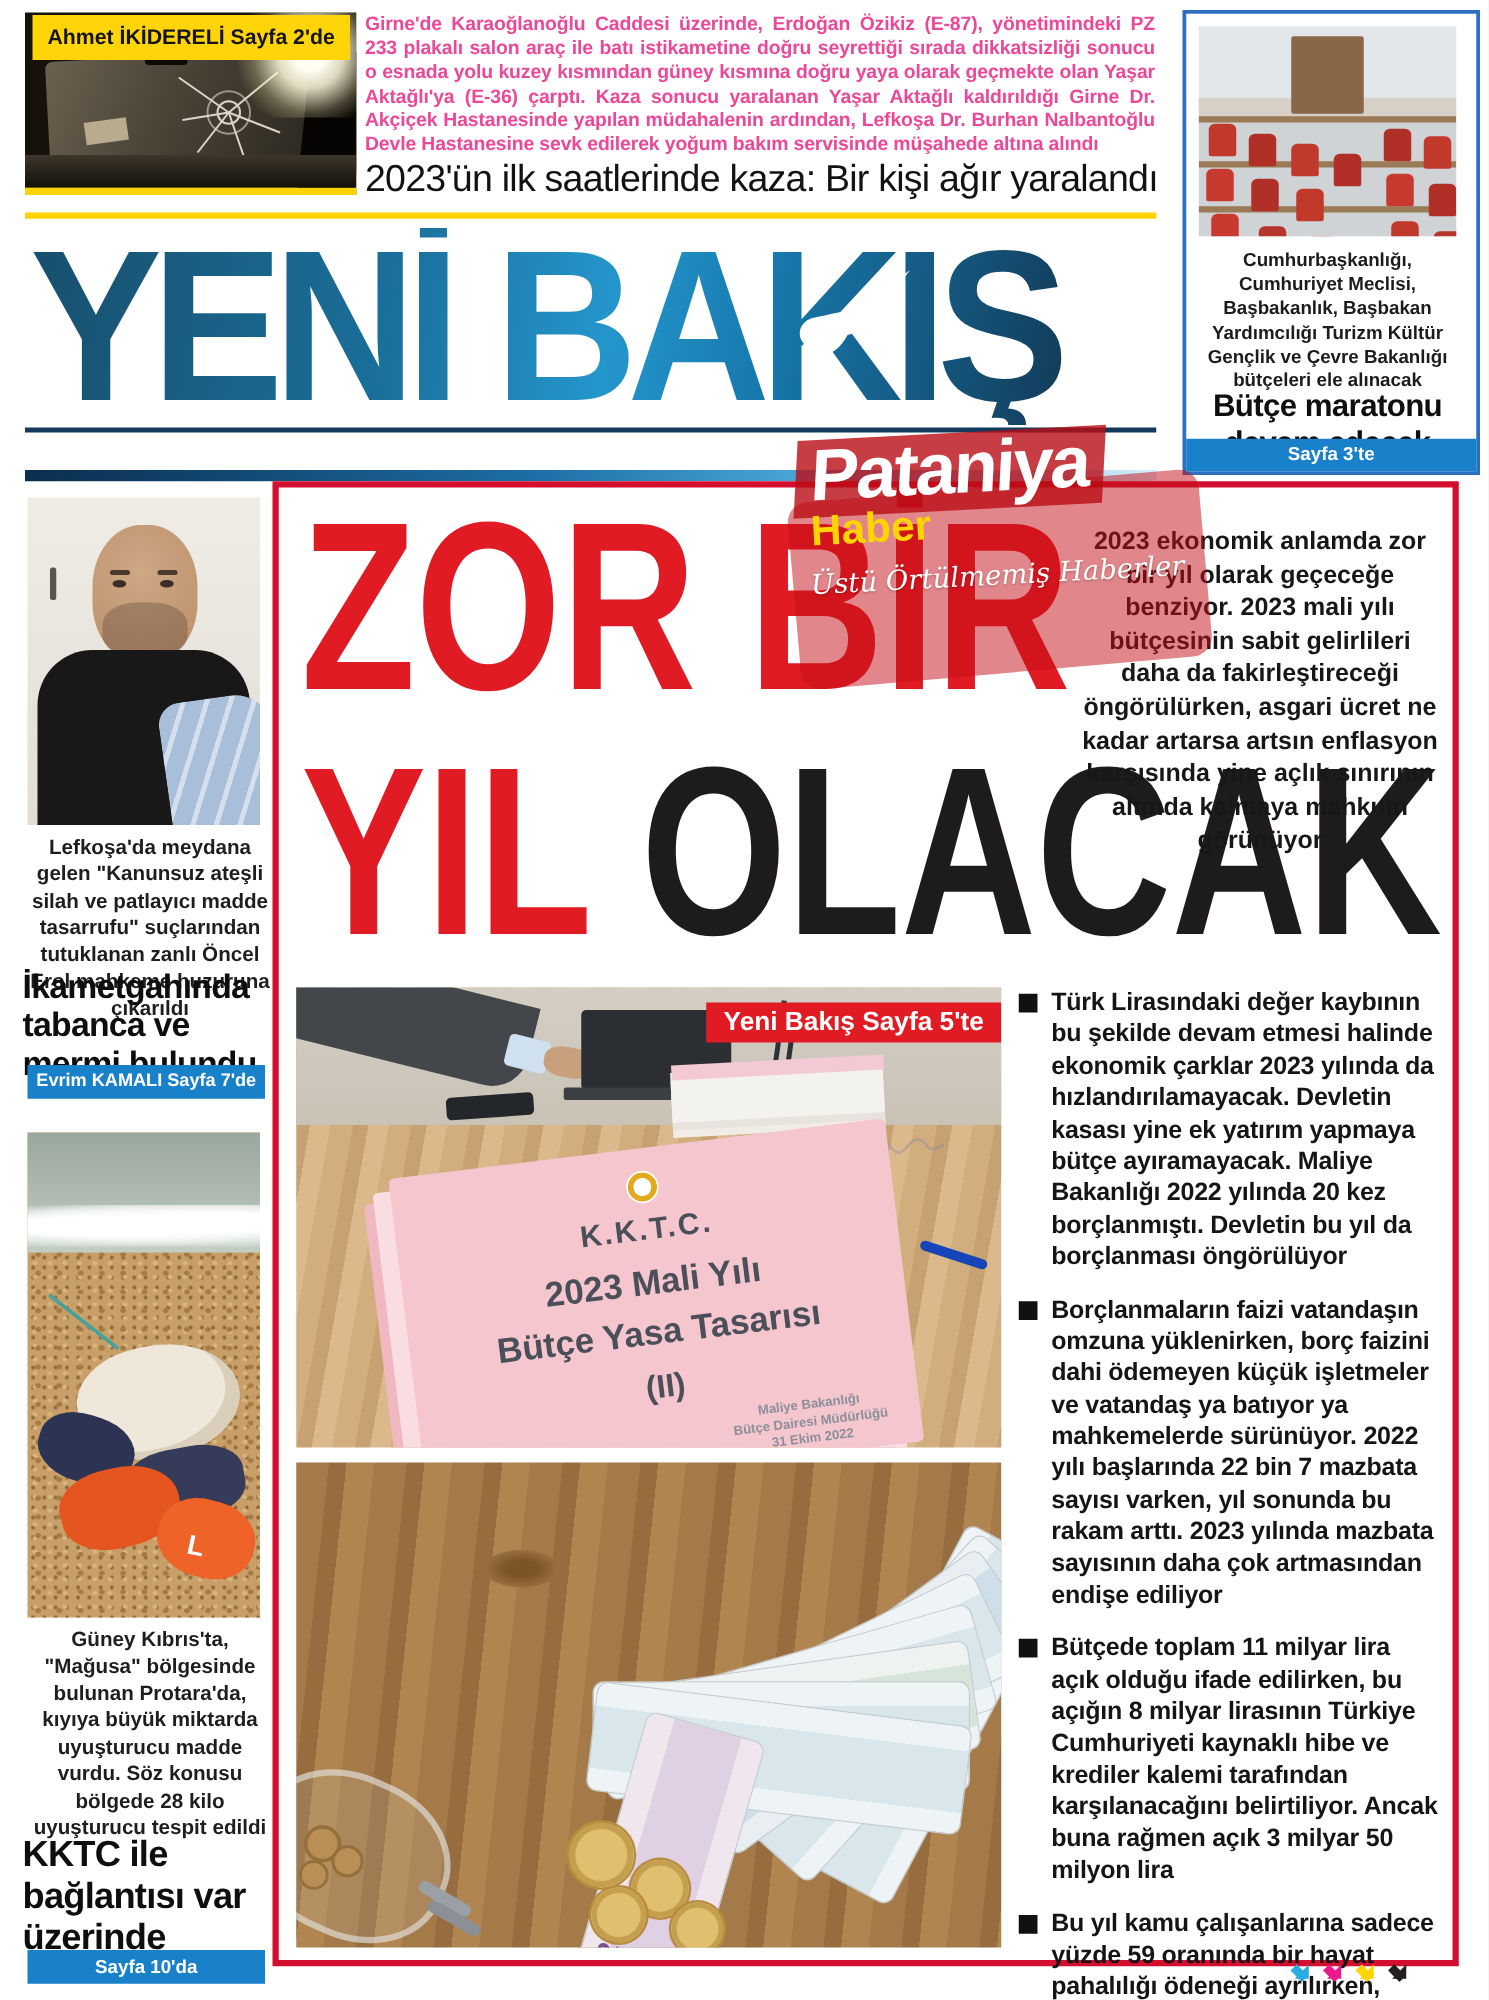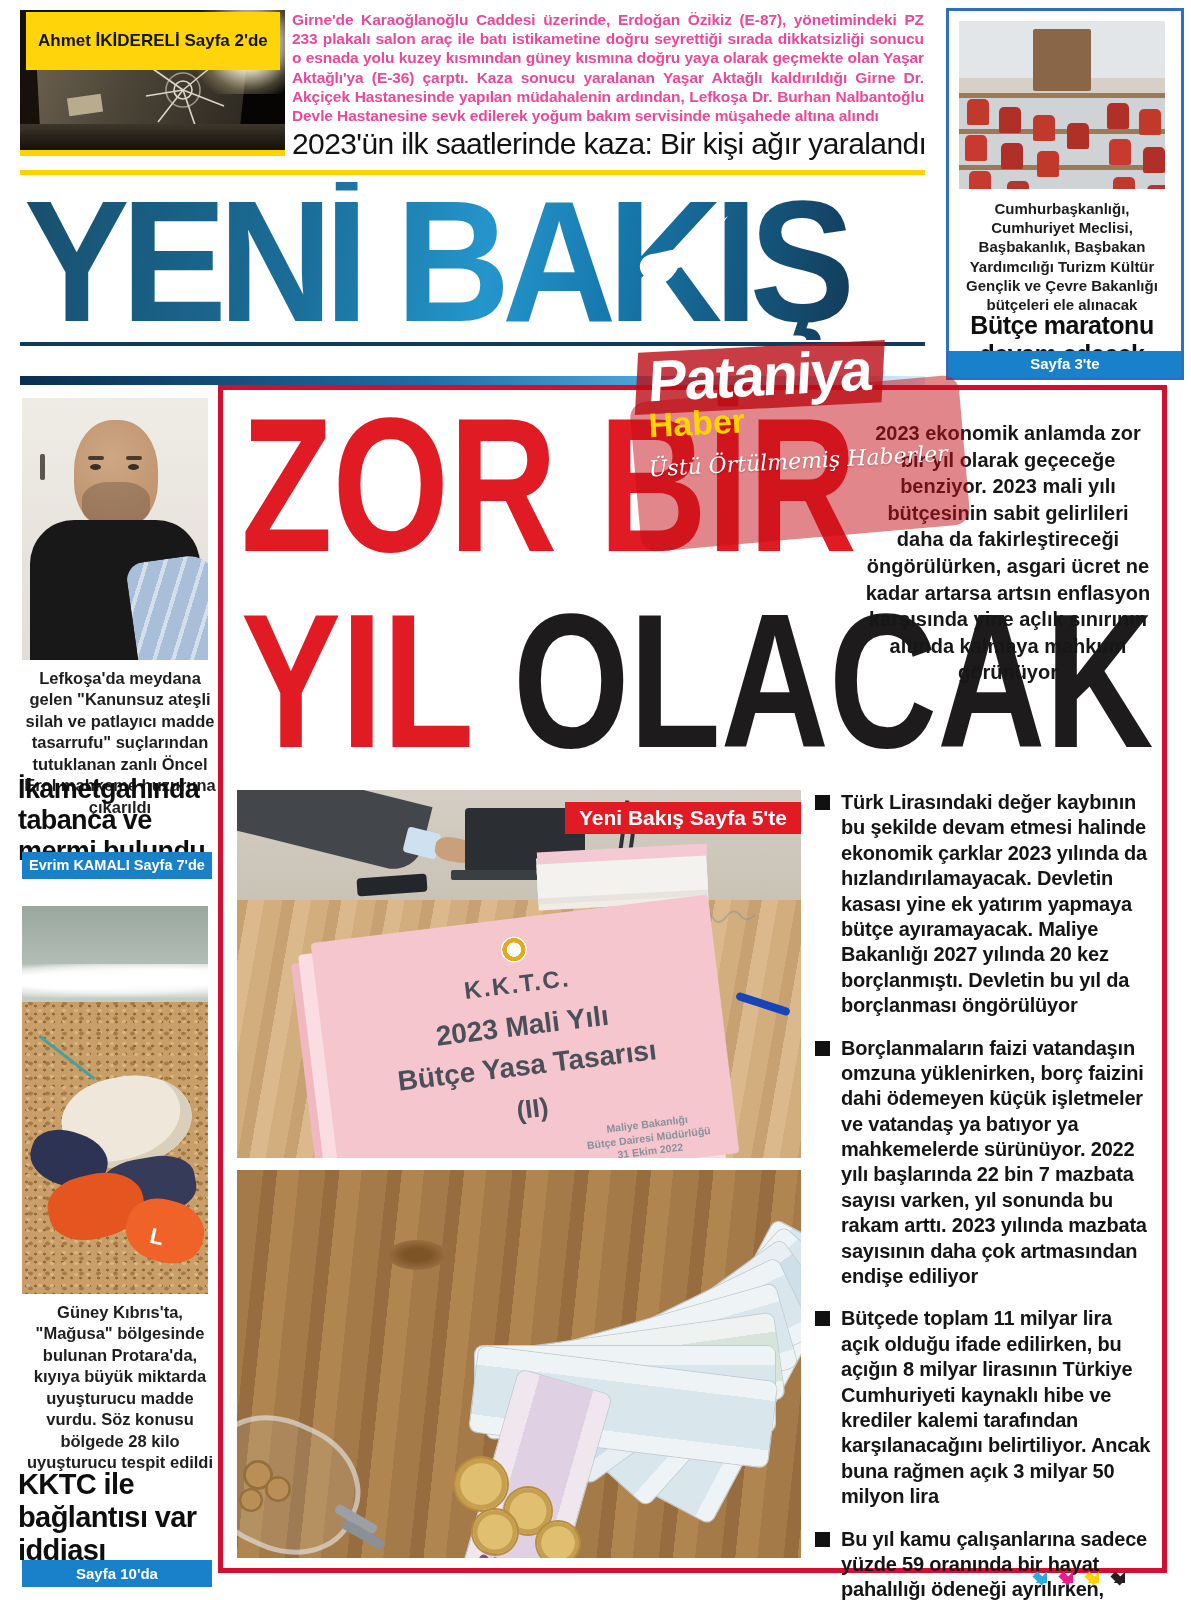--- a/index.html
+++ b/index.html
@@ -8,21 +8,21 @@
   .abs{position:absolute;}
 
   
   .crash-photo{left:20px;top:10px;width:265px;height:140px;background:#17110b;border-bottom:6px solid #ffd200;overflow:hidden;}
   .crash-glass{position:absolute;left:18px;top:34px;width:215px;height:86px;background:linear-gradient(115deg,#6b6150 0%,#4a4336 45%,#2c2820 100%);transform:rotate(-3deg);border-radius:6px;}
   .crash-mirror{position:absolute;left:96px;top:26px;width:34px;height:16px;background:#0c0a07;border-radius:3px;}
   .crash-paper{position:absolute;left:48px;top:86px;width:34px;height:18px;background:#b9ac8e;transform:rotate(-8deg);}
   .crash-flare{position:absolute;left:168px;top:-6px;width:110px;height:90px;background:radial-gradient(circle at 55% 45%,#fffef0 0 12px,rgba(255,250,220,.85) 26px,rgba(255,240,180,.25) 46px,transparent 60px);}
   .crash-person{position:absolute;right:-4px;top:30px;width:46px;height:120px;background:#070503;transform:rotate(6deg);border-radius:10px;}
   .crash-dash{position:absolute;left:0;bottom:0;width:100%;height:26px;background:linear-gradient(#3c362b,#141008);}
-  .yellow-badge{left:26px;top:12px;background:#ffd408;color:#141414;font-weight:800;font-size:17px;padding:19px 12px;z-index:3;}
+  .yellow-badge{left:26px;top:12px;background:#ffd408;color:#141414;font-weight:800;font-size:17px;padding:8px 12px;z-index:3;}
   .top-body{left:292px;top:10px;width:632px;font-size:15.5px;font-weight:700;line-height:1.24;text-align:justify;color:#ec4899;letter-spacing:-0.1px;}
   .top-headline{left:292px;top:127px;width:640px;font-size:30px;font-weight:400;letter-spacing:-0.6px;color:#121212;}
   .yellow-rule{left:20px;top:170px;width:905px;height:5px;background:#ffd200;}
 
   
   .budget-box{left:946px;top:8px;width:232px;height:366px;border:3px solid #2e6fc0;background:#fff;}
   .parl-photo{position:absolute;left:10px;top:10px;width:206px;height:168px;background:linear-gradient(#e3e6e8 0 34%,#d6d0c6 34% 46%,#cfd3d6 46%);overflow:hidden;}
   .parl-panel{position:absolute;left:74px;top:8px;width:58px;height:62px;background:#8a6648;border-radius:2px;}
   .parl-desk{position:absolute;left:0;width:100%;height:5px;background:#9b7a57;}
   .parl-chairs{position:absolute;left:8px;top:78px;width:22px;height:26px;background:#c0392b;border-radius:5px 5px 2px 2px;
@@ -203,21 +203,21 @@
     <div class="beach-foam"></div>
     <div class="rope"></div>
     <div class="cloth-white"></div>
     <div class="cloth-navy1"></div>
     <div class="cloth-navy2"></div>
     <div class="jacket-or1"></div>
     <div class="jacket-or2"></div>
     <div class="ljl">L</div>
   </div>
   <div class="abs lc-lead" style="left:24px;top:1302px;">Güney Kıbrıs'ta, "Mağusa" bölgesinde bulunan Protara'da, kıyıya büyük miktarda uyuşturucu madde vurdu. Söz konusu bölgede 28 kilo uyuşturucu tespit edildi</div>
-  <div class="abs lc-head" style="left:18px;top:1468px;font-size:29px;">KKTC ile bağlantısı var iddiası</div>
+  <div class="abs lc-head" style="left:18px;top:1468px;font-size:29px;">KKTC ile bağlantısı var üzerinde</div>
   <div class="abs page-bar lc-bar" style="left:22px;top:1560px;">Sayfa 10'da</div>
 
   <div class="abs main-box">
     <div class="hl hl-red" style="left:18px;top:16px;">ZOR BİR</div>
     <div class="hl" style="left:18px;top:212px;"><span class="hl-red">YIL </span><span class="hl-black">OLACAK</span></div>
     <div class="main-lead">2023 ekonomik anlamda zor bir yıl olarak geçeceğe benziyor. 2023 mali yılı bütçesinin sabit gelirlileri daha da fakirleştireceği öngörülürken, asgari ücret ne kadar artarsa artsın enflasyon karşısında yine açlık sınırının altında kalmaya mahkum görünüyor</div>
 
     <div class="mphoto1">
       <div class="off-strip"></div>
       <div class="arm"></div>
@@ -268,21 +268,21 @@
       <div class="coin" style="left:236px;top:340px;width:44px;height:44px;"></div>
       <div class="coin" style="left:300px;top:352px;width:42px;height:42px;"></div>
       <div class="jar"></div>
       <div class="jar-coin" style="left:6px;top:290px;width:30px;height:30px;"></div>
       <div class="jar-coin" style="left:28px;top:306px;width:26px;height:26px;"></div>
       <div class="jar-coin" style="left:2px;top:318px;width:24px;height:24px;"></div>
       <div class="clasp"></div>
     </div>
 
     <div class="bullets">
-      <div class="bullet">Türk Lirasındaki değer kaybının bu şekilde devam etmesi halinde ekonomik çarklar 2023 yılında da hızlandırılamayacak. Devletin kasası yine ek yatırım yapmaya bütçe ayıramayacak. Maliye Bakanlığı 2027 yılında 20 kez borçlanmıştı. Devletin bu yıl da borçlanması öngörülüyor</div>
+      <div class="bullet">Türk Lirasındaki değer kaybının bu şekilde devam etmesi halinde ekonomik çarklar 2023 yılında da hızlandırılamayacak. Devletin kasası yine ek yatırım yapmaya bütçe ayıramayacak. Maliye Bakanlığı 2022 yılında 20 kez borçlanmıştı. Devletin bu yıl da borçlanması öngörülüyor</div>
       <div class="bullet">Borçlanmaların faizi vatandaşın omzuna yüklenirken, borç faizini dahi ödemeyen küçük işletmeler ve vatandaş ya batıyor ya mahkemelerde sürünüyor. 2022 yılı başlarında 22 bin 7 mazbata sayısı varken, yıl sonunda bu rakam arttı. 2023 yılında mazbata sayısının daha çok artmasından endişe ediliyor</div>
       <div class="bullet">Bütçede toplam 11 milyar lira açık olduğu ifade edilirken, bu açığın 8 milyar lirasının Türkiye Cumhuriyeti kaynaklı hibe ve krediler kalemi tarafından karşılanacağını belirtiliyor. Ancak buna rağmen açık 3 milyar 50 milyon lira</div>
       <div class="bullet">Bu yıl kamu çalışanlarına sadece yüzde 59 oranında bir hayat pahalılığı ödeneği ayrılırken, asgari ücretliye ise reva görülen hayat pahalılığı sadece yüzde 34 civarında</div>
 
     </div>
   </div>
 
   <div class="abs watermark">
     <div class="wm-blob"></div>
     <div class="wm-band"><span class="wm-title">Pataniya</span></div>

